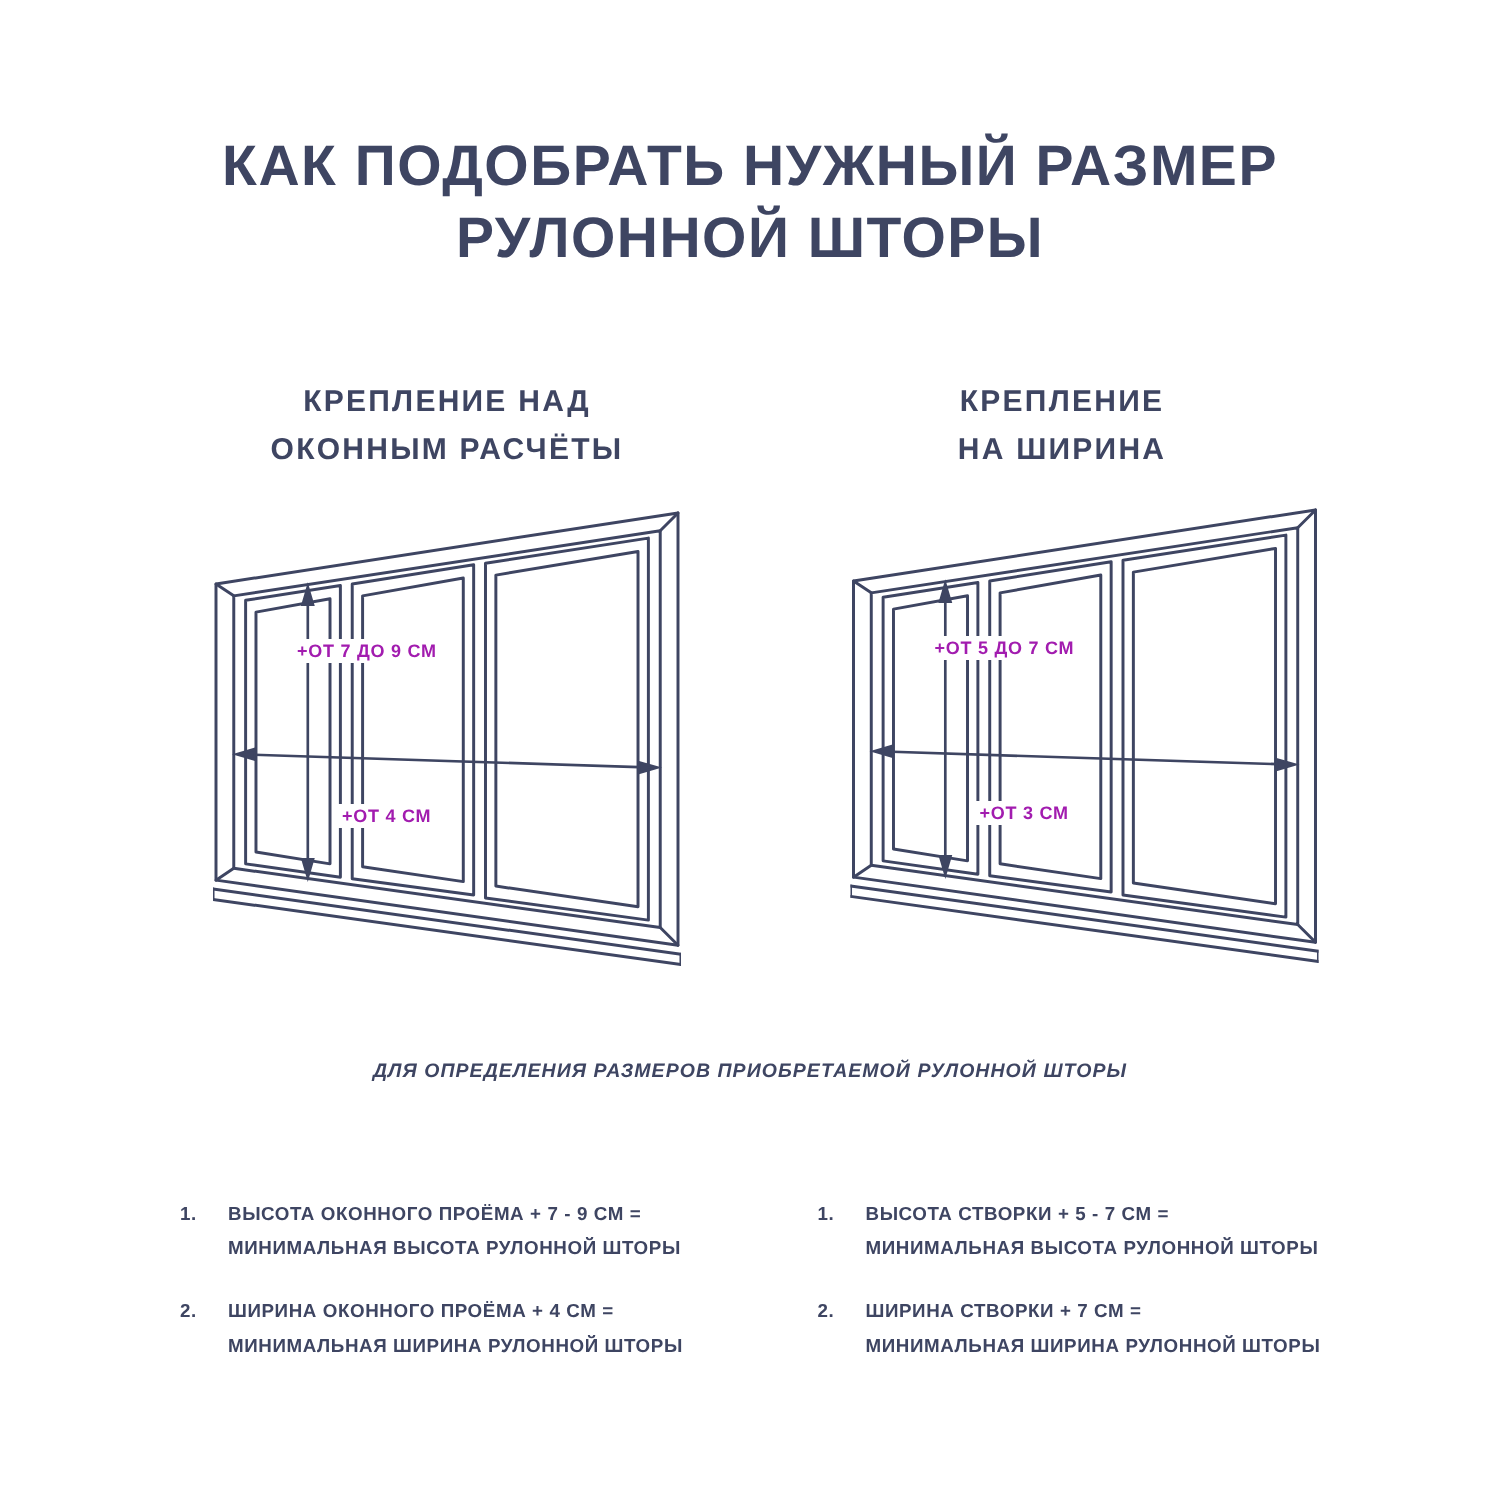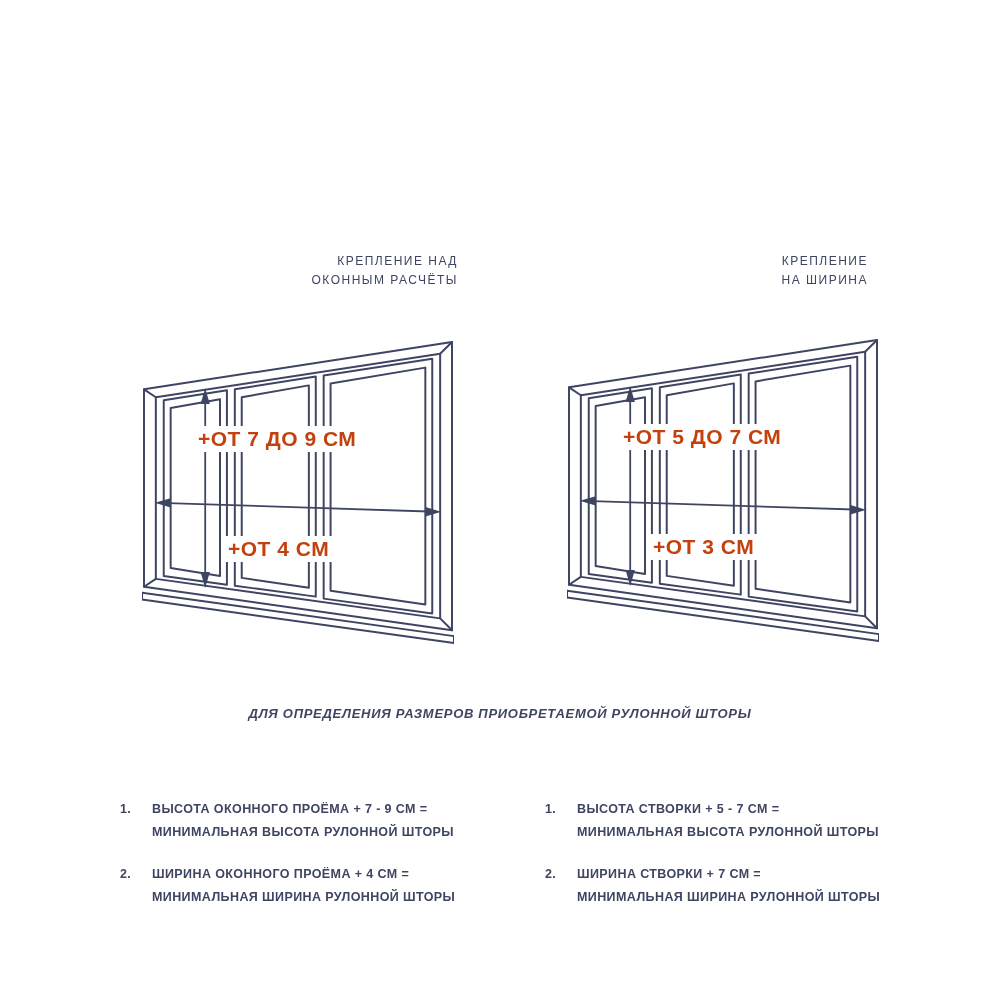--- a/index.html
+++ b/index.html
@@ -13,35 +13,35 @@
   }
   .canvas { position:absolute; inset:0; }
 
   .title {
     position:absolute; top:88px; left:0; width:1000px;
     text-align:center; font-size:38px; font-weight:bold;
     letter-spacing:1px; line-height:1.25;
   }
 
   .subtitle {
-    position:absolute; width:320px; text-align:right;
-    font-size:12px; font-weight:normal; letter-spacing:1.5px;
+    position:absolute; width:320px; text-align:center;
+    font-size:20px; font-weight:bold; letter-spacing:1.5px;
     line-height:1.6;
   }
   .subtitle.left  { left:138px; top:252px; }
   .subtitle.right { left:548px; top:252px; }
 
   .window { position:absolute; width:312px; height:308px; }
   .window.left  { left:142px; top:338px; }
   .window.right { left:567px; top:336px; }
   .window svg { width:100%; height:100%; display:block; }
 
   .chip {
-    position:absolute; background:#ffffff; color:#c2410c;
-    font-size:21px; font-weight:bold; letter-spacing:0.5px;
+    position:absolute; background:#ffffff; color:#a21caf;
+    font-size:12px; font-weight:bold; letter-spacing:0.5px;
     padding:1px 4px; white-space:nowrap;
   }
   .chip.height { left:52px; top:88px; }
   .chip.width  { left:82px; top:198px; }
 
   .instructions {
     position:absolute; top:700px; left:0; width:1000px;
     text-align:center; font-size:13px; font-weight:bold;
     letter-spacing:0.7px; line-height:2.1;font-style:italic;
   }
@@ -54,20 +54,24 @@
     font-size:12.5px; font-weight:bold; letter-spacing:0.4px;
     line-height:1.8;
   }
   .calc-item .num { flex:0 0 18px; }
 </style>
 </head>
 <body>
 
 <div class="canvas">
 
+  <h1 class="title">
+    <span>КАК ПОДОБРАТЬ НУЖНЫЙ РАЗМЕР</span><br>
+    <span>РУЛОННОЙ ШТОРЫ</span>
+  </h1>
 
   <div class="subtitle left">
     <span>КРЕПЛЕНИЕ НАД</span><br>
     <span>ОКОННЫМ РАСЧЁТЫ</span>
   </div>
 
   <div class="subtitle right">
     <span>КРЕПЛЕНИЕ</span><br>
     <span>НА ШИРИНА</span>
   </div>

